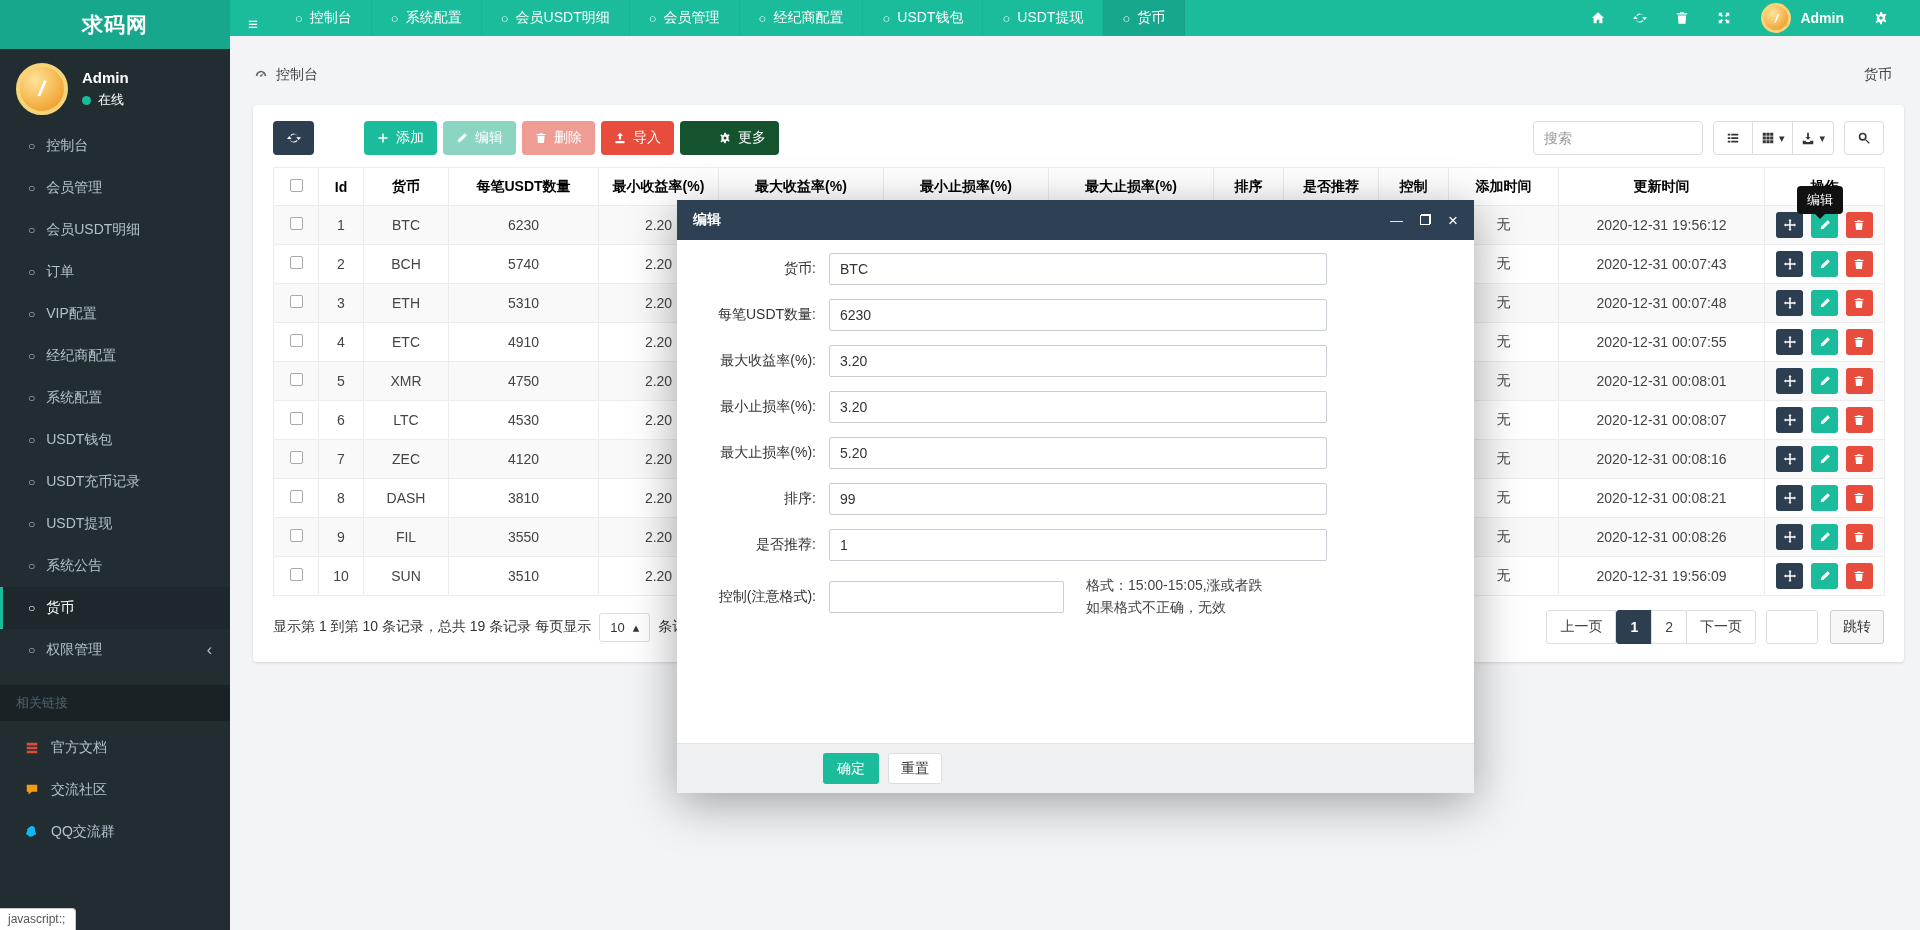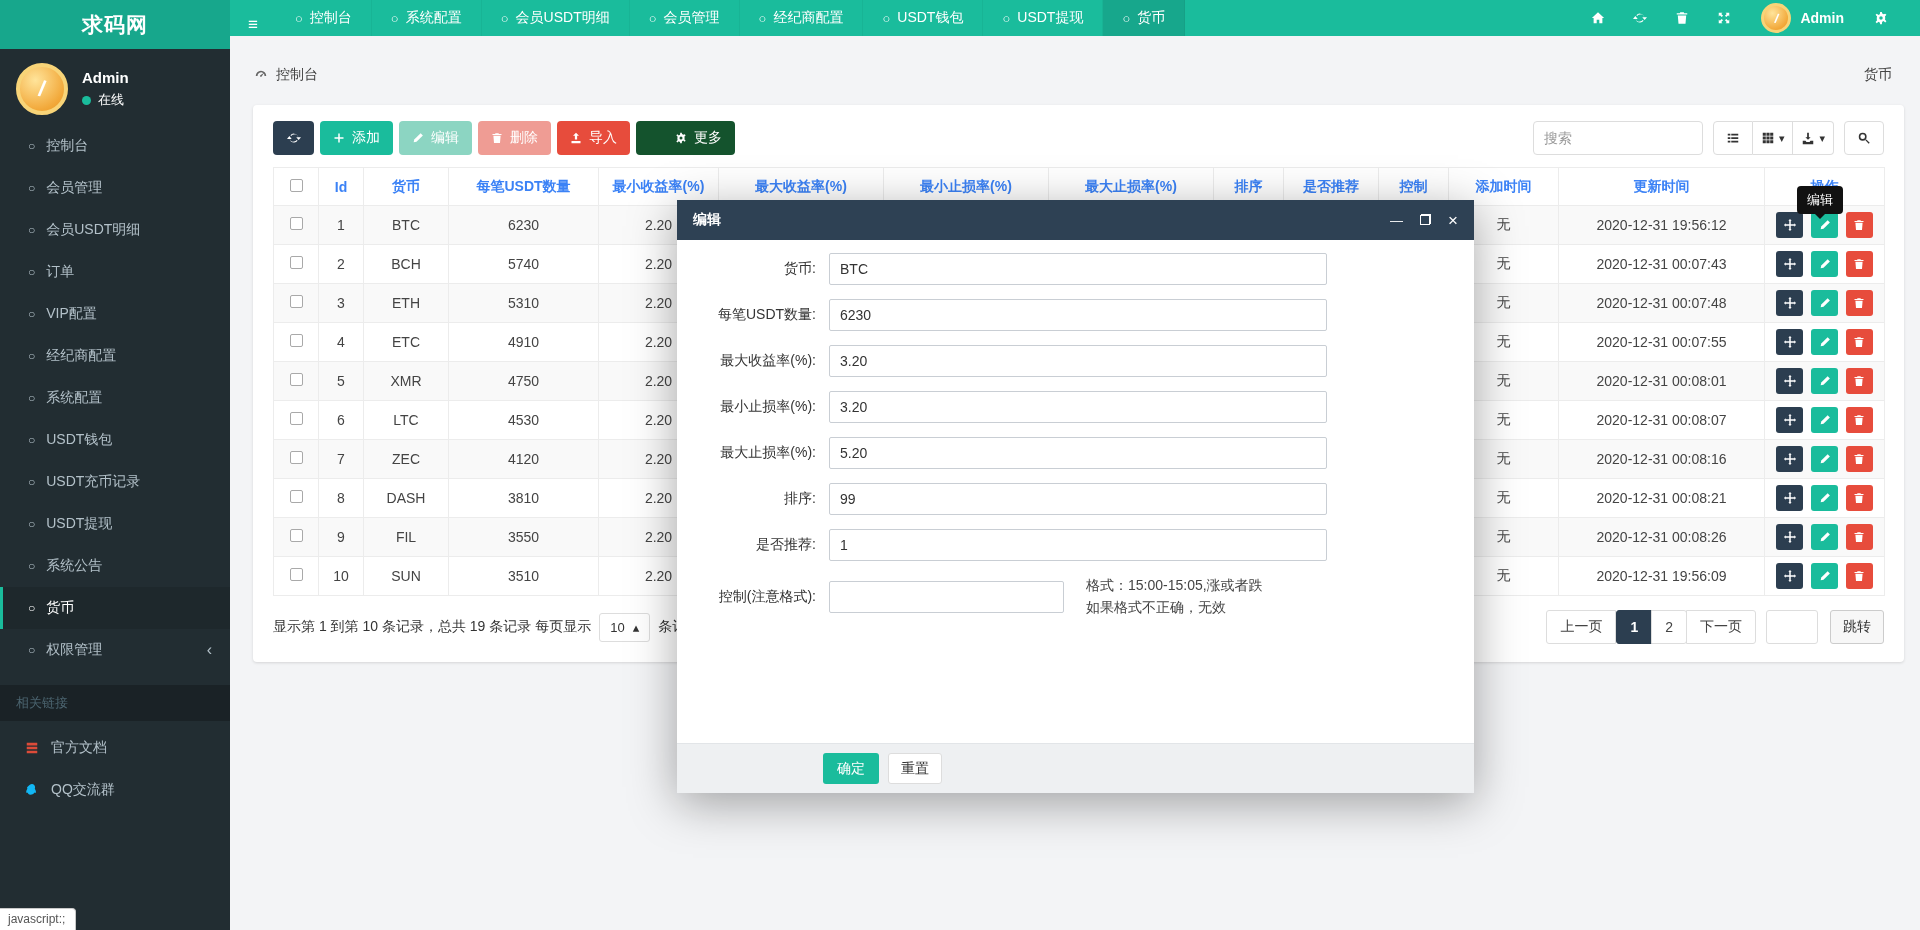--- a/index.html
+++ b/index.html
@@ -50,38 +50,38 @@
   
   .content { position:absolute; left:230px; top:49px; right:0; bottom:0; background:#f3f4f6; }
   .breadcrumb-row { height:52px; display:flex; align-items:center; justify-content:space-between; padding:0 28px 0 24px; color:#444; font-size:14px; }
   .breadcrumb { display:flex; align-items:center; gap:8px; }
   .card { margin:4px 16px 0 23px; background:#fff; border-radius:4px; box-shadow:0 1px 3px rgba(0,0,0,.13); padding:16px 20px 18px; position:relative; }
 
   .toolbar { display:flex; justify-content:space-between; align-items:center; margin-bottom:12px; }
   .tb-left { display:flex; gap:6px; }
   .btn { height:34px; border:none; border-radius:4px; color:#fff; font-size:14px; font-family:inherit; padding:0 13px; display:inline-flex; align-items:center; gap:7px; cursor:pointer; }
   .btn-refresh { background:#2c3e50; width:41px; justify-content:center; padding:0; }
-  .btn-add { background:#1abc9c; }
+  .btn-add { background:#1abc9c;margin-left:44px; }
   .btn-edit { background:#8cd5c2; }
   .btn-del { background:#ef9c94; }
   .btn-import { background:#e74c3c; }
   .btn-more { background:#14532d;padding-left:39px; }
   .tb-right { display:flex; align-items:center; gap:10px; }
   .tbl-search { width:170px; height:34px; border:1px solid #ddd; border-radius:4px; padding:0 10px; font-size:14px; font-family:inherit; color:#333; outline:none; }
   .tbl-search::placeholder { color:#999; }
   .btn-group { display:flex; }
   .gbtn { height:34px; min-width:40px; background:#fff; border:1px solid #ddd; color:#333; display:inline-flex; align-items:center; justify-content:center; gap:4px; padding:0 8px; cursor:pointer; font-size:11px; }
   .gbtn + .gbtn { border-left:none; }
   .btn-group .gbtn:first-child { border-radius:4px 0 0 4px; }
   .btn-group .gbtn:last-child { border-radius:0 4px 4px 0; }
   .gbtn.single { border-radius:4px; }
 
   table { width:100%; border-collapse:collapse; table-layout:fixed; font-size:14px; color:#444; }
   th,td { border:1px solid #ececec; text-align:center; overflow:hidden; white-space:nowrap; }
-  th { font-weight:bold; color:#3b82f6; height:38px; cursor:pointer; background:#fff; }
+  th { font-weight:bold; color:#000000; height:38px; cursor:pointer; background:#fff; }
   td { height:39px; }
   tbody tr:nth-child(odd) { background:#f9f9f9; }
   .cb { width:13px; height:13px; border:1px solid #a9a9a9; border-radius:2px; background:#fff; display:inline-block; cursor:pointer; }
   .actions { white-space:nowrap; }
   .abtn { width:27px; height:26px; border:none; border-radius:3px; color:#fff; display:inline-flex; align-items:center; justify-content:center; cursor:pointer; margin:0 2px; }
   .a-move { background:#2c3e50; } .a-edit { background:#1abc9c; } .a-del { background:#e74c3c; }
 
   .card-footer { display:flex; justify-content:space-between; align-items:center; margin-top:14px; font-size:14px; color:#333; }
   .summary { display:flex; align-items:center; gap:8px; }
   .pgsize { border:1px solid #ddd; border-radius:3px; background:#fff; padding:6px 10px; display:inline-flex; align-items:center; gap:8px; cursor:pointer; font-size:13px; color:#333; }
@@ -311,20 +311,26 @@
         <span class="chev">‹</span>
       </li>
     </ul>
   <div class="links-header">相关链接</div>
   <ul class="links" id="links">
       <li class="litem">
         <span class="lic ic-doclist"><svg class="svg14">
             <use href="#i-doclist"></use>
           </svg></span>
         <span>官方文档</span>
+      </li>
+      <li class="litem">
+        <span class="lic ic-comment"><svg class="svg14">
+            <use href="#i-comment"></use>
+          </svg></span>
+        <span>交流社区</span>
       </li>
       <li class="litem">
         <span class="lic ic-qq"><svg class="svg14">
             <use href="#i-qq"></use>
           </svg></span>
         <span>QQ交流群</span>
       </li>
     </ul>
 </aside>
 

